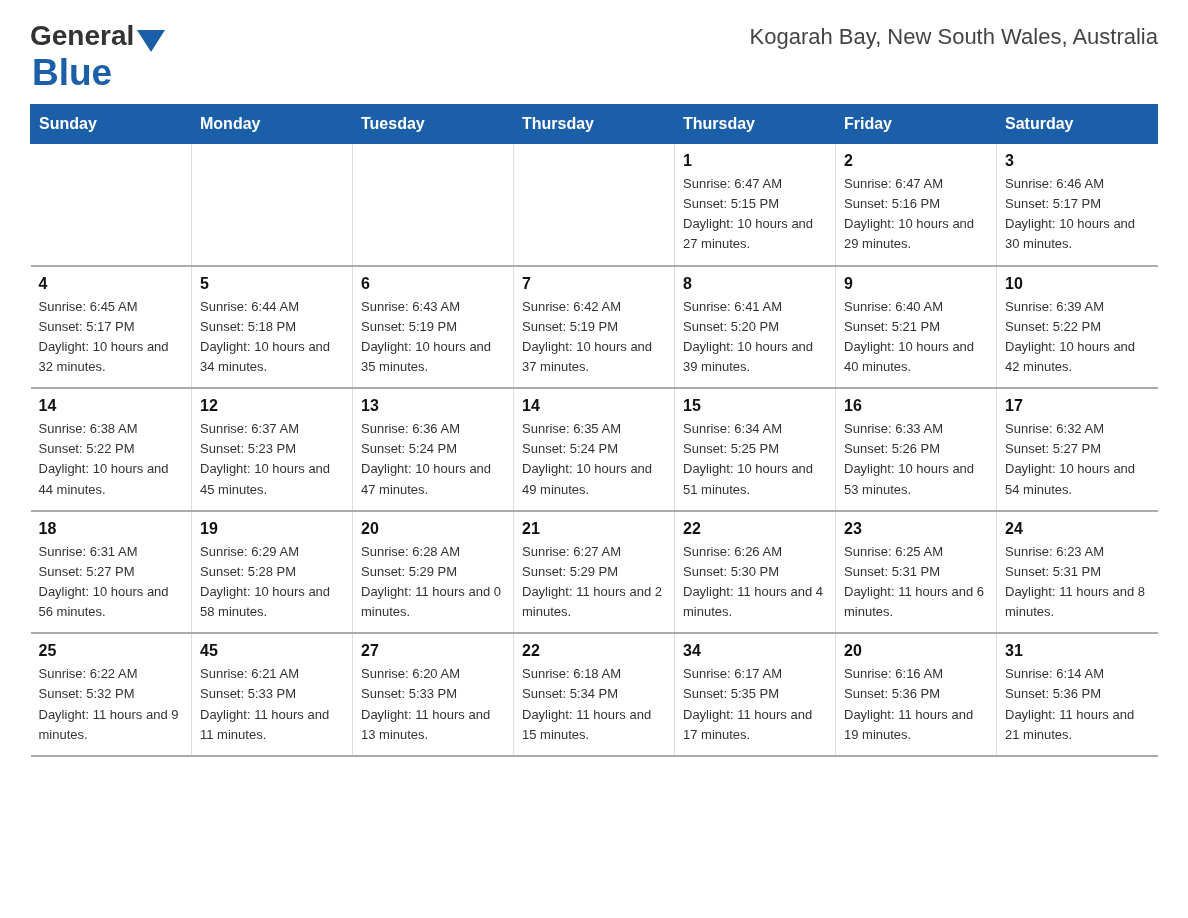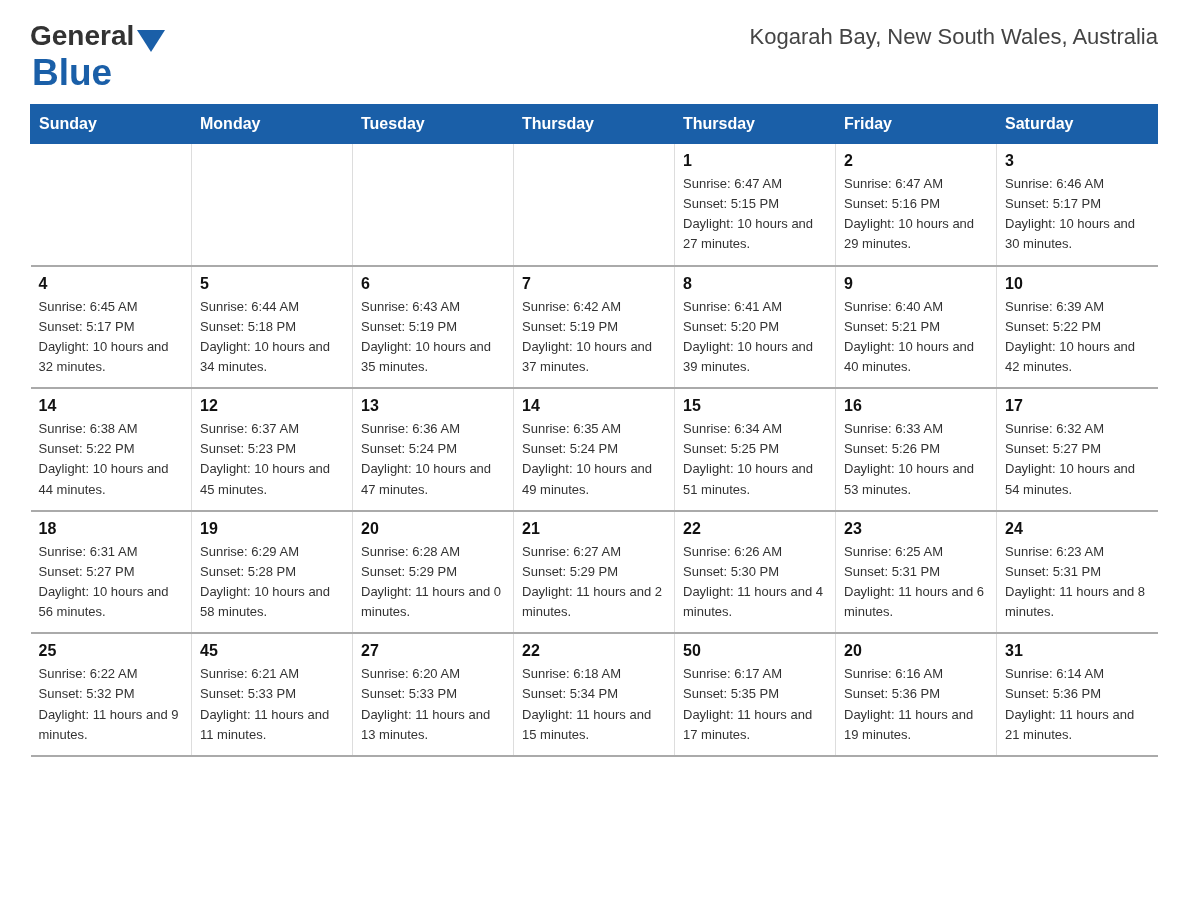--- a/index.html
+++ b/index.html
@@ -261,21 +261,21 @@
         </td>
         <td>
           <div class="day-number">27</div>
           <div class="day-info">Sunrise: 6:20 AM<br>Sunset: 5:33 PM<br>Daylight: 11 hours and 13 minutes.</div>
         </td>
         <td>
           <div class="day-number">22</div>
           <div class="day-info">Sunrise: 6:18 AM<br>Sunset: 5:34 PM<br>Daylight: 11 hours and 15 minutes.</div>
         </td>
         <td>
-          <div class="day-number">50</div>
+          <div class="day-number">34</div>
           <div class="day-info">Sunrise: 6:17 AM<br>Sunset: 5:35 PM<br>Daylight: 11 hours and 17 minutes.</div>
         </td>
         <td>
           <div class="day-number">20</div>
           <div class="day-info">Sunrise: 6:16 AM<br>Sunset: 5:36 PM<br>Daylight: 11 hours and 19 minutes.</div>
         </td>
         <td>
           <div class="day-number">31</div>
           <div class="day-info">Sunrise: 6:14 AM<br>Sunset: 5:36 PM<br>Daylight: 11 hours and 21 minutes.</div>
         </td>

